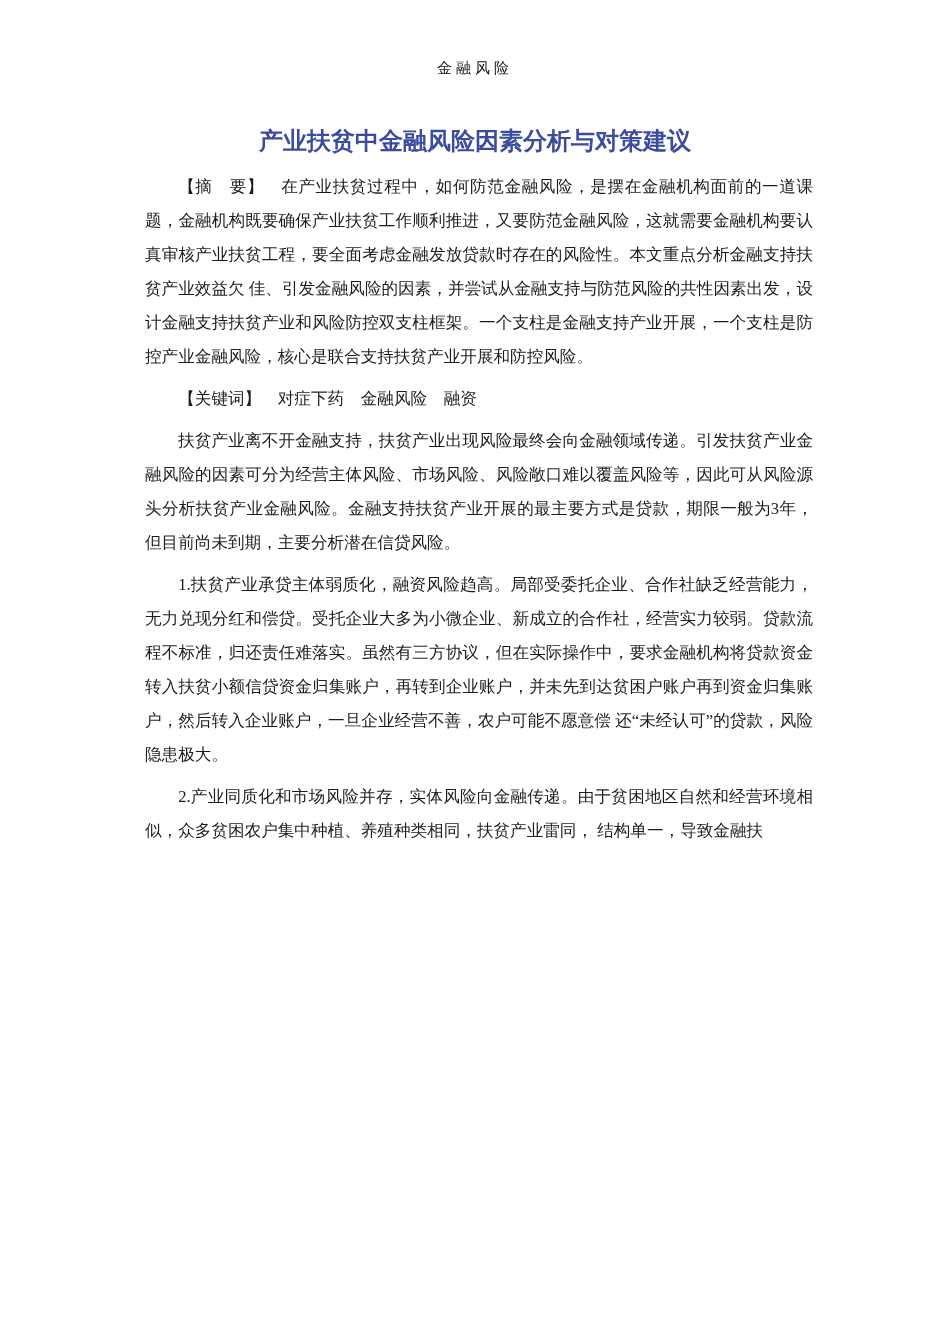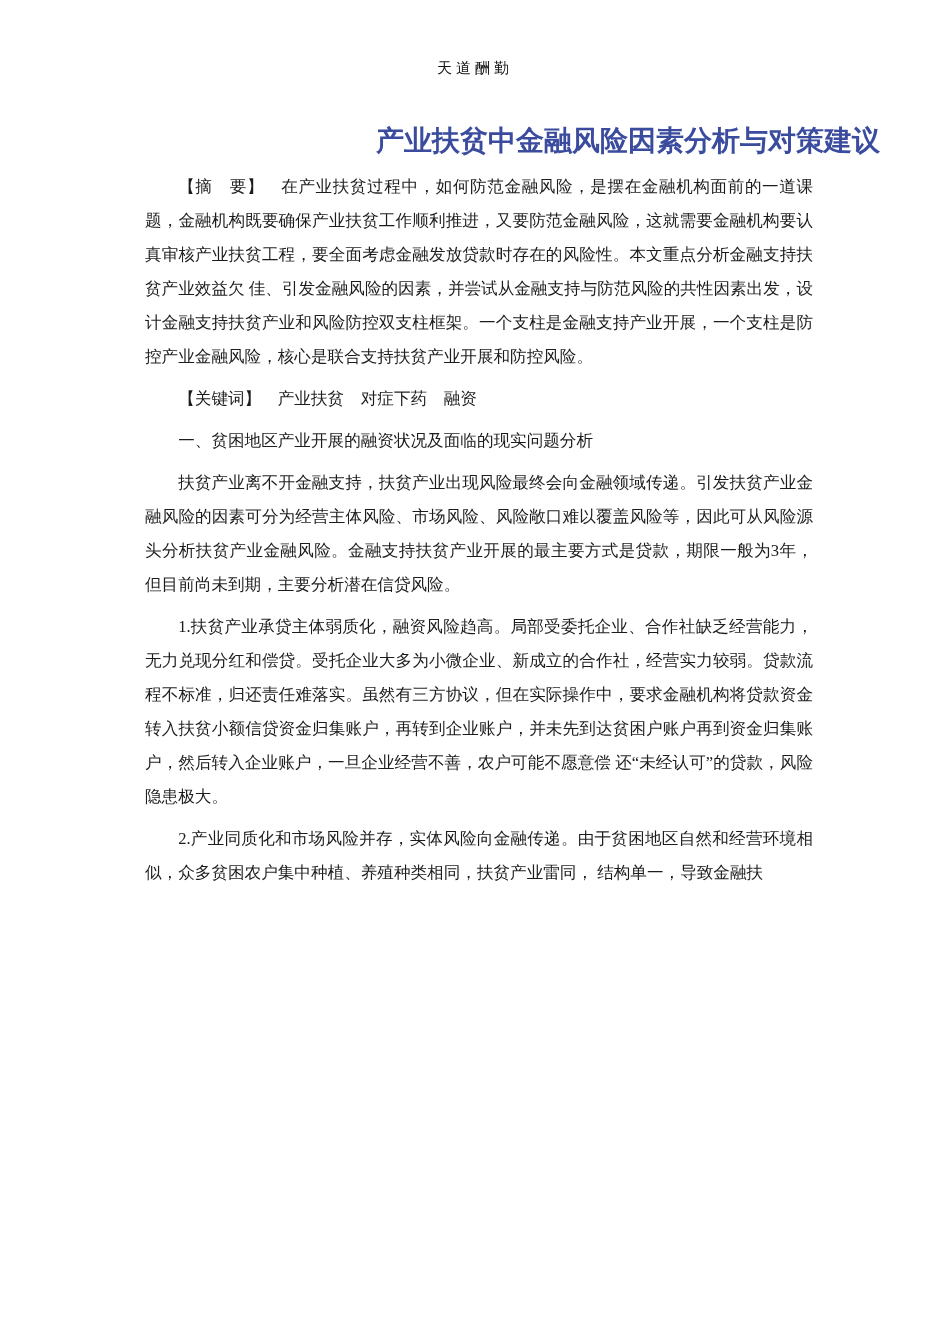--- a/index.html
+++ b/index.html
@@ -18,22 +18,22 @@
   }
   .doc-header {
     padding-top: 59px;
     text-align: center;
     font-size: 15px;
     letter-spacing: 4px;
     color: #141414;
   }
   .doc-title {
     margin: 46px 70px 0 70px;
-    text-align: right;
-    font-size: 28px;
+    text-align: center;
+    font-size: 24px;
     line-height: 34px;
     font-weight: bold;
     font-family: "Liberation Sans", "DejaVu Sans", sans-serif;
     color: #3b4c9e;
   }
   .doc-body {
     width: 668px;
     margin: 12px auto 0 145px;
   }
   .para {
@@ -46,25 +46,24 @@
     word-break: break-all;
   }
   .para.heading {
     font-family: "Liberation Sans", "DejaVu Sans", sans-serif;
   }
 </style>
 </head>
 <body>
 
 <div class="page">
-  <div class="doc-header">天道酬勤</div>
+  <div class="doc-header">金融风险</div>
 
   <h1 class="doc-title">产业扶贫中金融风险因素分析与对策建议</h1>
 
   <div class="doc-body" id="doc-body">
       <p class="para">【摘　要】　在产业扶贫过程中，如何防范金融风险，是摆在金融机构面前的一道课题，金融机构既要确保产业扶贫工作顺利推进，又要防范金融风险，这就需要金融机构要认真审核产业扶贫工程，要全面考虑金融发放贷款时存在的风险性。本文重点分析金融支持扶贫产业效益欠 佳、引发金融风险的因素，并尝试从金融支持与防范风险的共性因素出发，设计金融支持扶贫产业和风险防控双支柱框架。一个支柱是金融支持产业开展，一个支柱是防控产业金融风险，核心是联合支持扶贫产业开展和防控风险。</p>
-      <p class="para">【关键词】　产业扶贫　对症下药　融资</p>
-      <p class="para heading">一、贫困地区产业开展的融资状况及面临的现实问题分析</p>
+      <p class="para">【关键词】　对症下药　金融风险　融资</p>
       <p class="para">扶贫产业离不开金融支持，扶贫产业出现风险最终会向金融领域传递。引发扶贫产业金融风险的因素可分为经营主体风险、市场风险、风险敞口难以覆盖风险等，因此可从风险源头分析扶贫产业金融风险。金融支持扶贫产业开展的最主要方式是贷款，期限一般为3年，但目前尚未到期，主要分析潜在信贷风险。</p>
       <p class="para">1.扶贫产业承贷主体弱质化，融资风险趋高。局部受委托企业、合作社缺乏经营能力，无力兑现分红和偿贷。受托企业大多为小微企业、新成立的合作社，经营实力较弱。贷款流程不标准，归还责任难落实。虽然有三方协议，但在实际操作中，要求金融机构将贷款资金转入扶贫小额信贷资金归集账户，再转到企业账户，并未先到达贫困户账户再到资金归集账户，然后转入企业账户，一旦企业经营不善，农户可能不愿意偿 还“未经认可”的贷款，风险隐患极大。</p>
       <p class="para">2.产业同质化和市场风险并存，实体风险向金融传递。由于贫困地区自然和经营环境相似，众多贫困农户集中种植、养殖种类相同，扶贫产业雷同， 结构单一，导致金融扶</p>
     </div>
 </div>
 
 </body></html>

